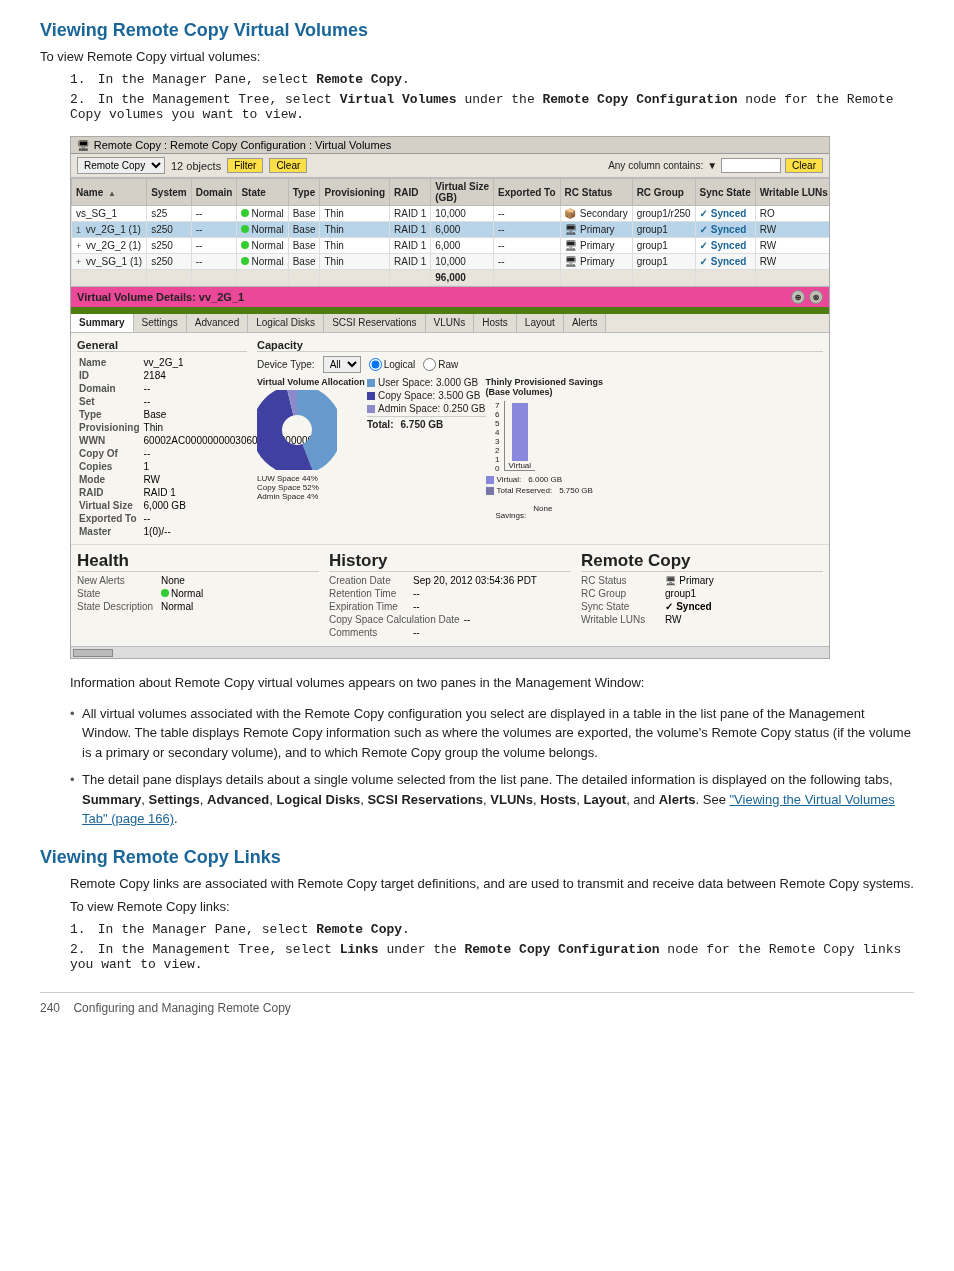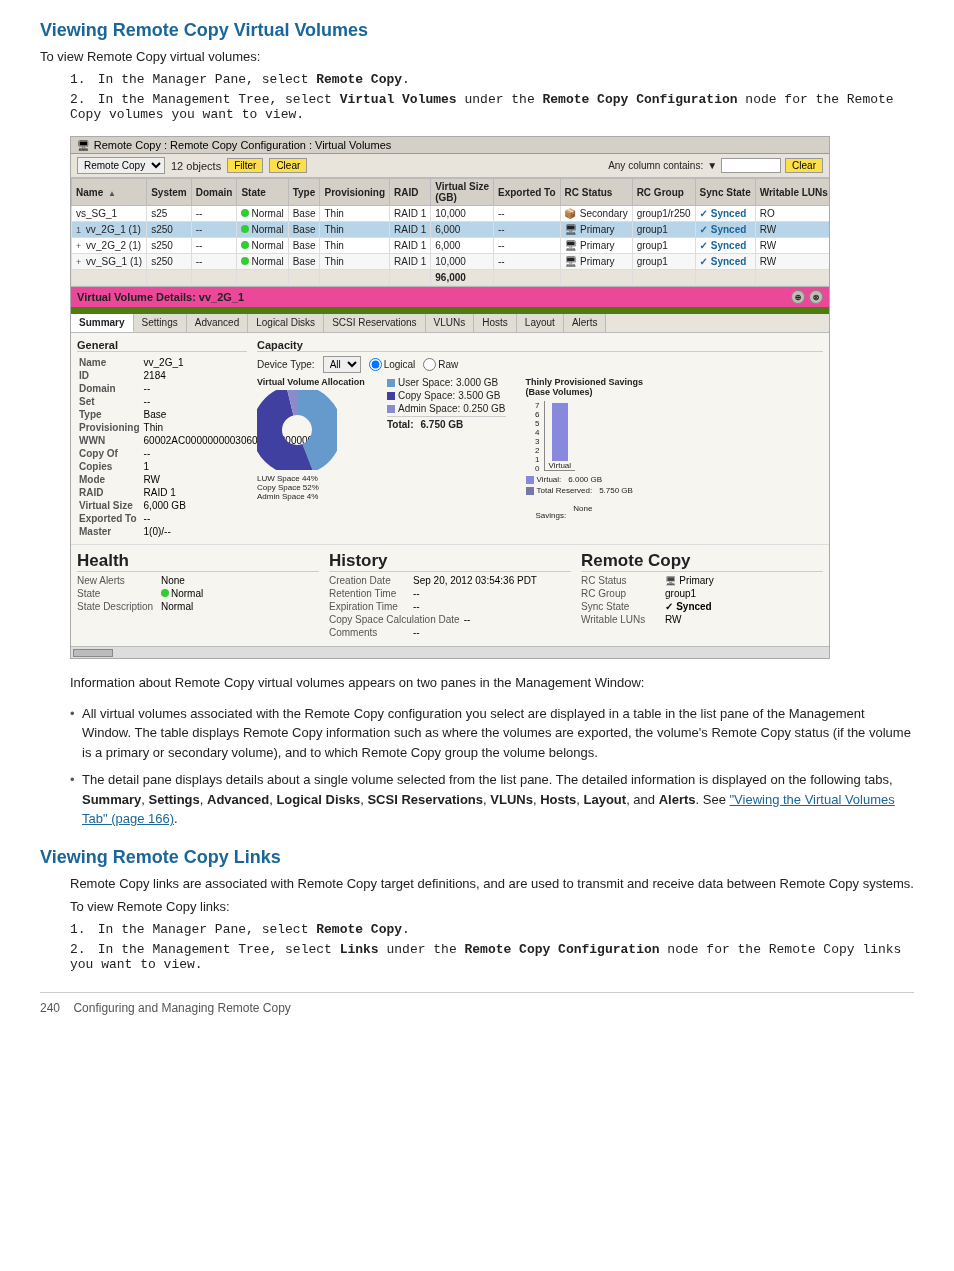--- a/index.html
+++ b/index.html
@@ -266,21 +266,20 @@
     .cap-device-row {
       display: flex;
       align-items: center;
       gap: 8px;
       font-size: 10px;
       margin-bottom: 4px;
     }
 
     .cap-charts {
       display: flex;
-      gap: 20px;
       align-items: flex-start;
     }
 
     
     .pie-chart-wrap {
       width: 110px;
     }
 
     .pie-svg { width: 80px; height: 80px; }
 

